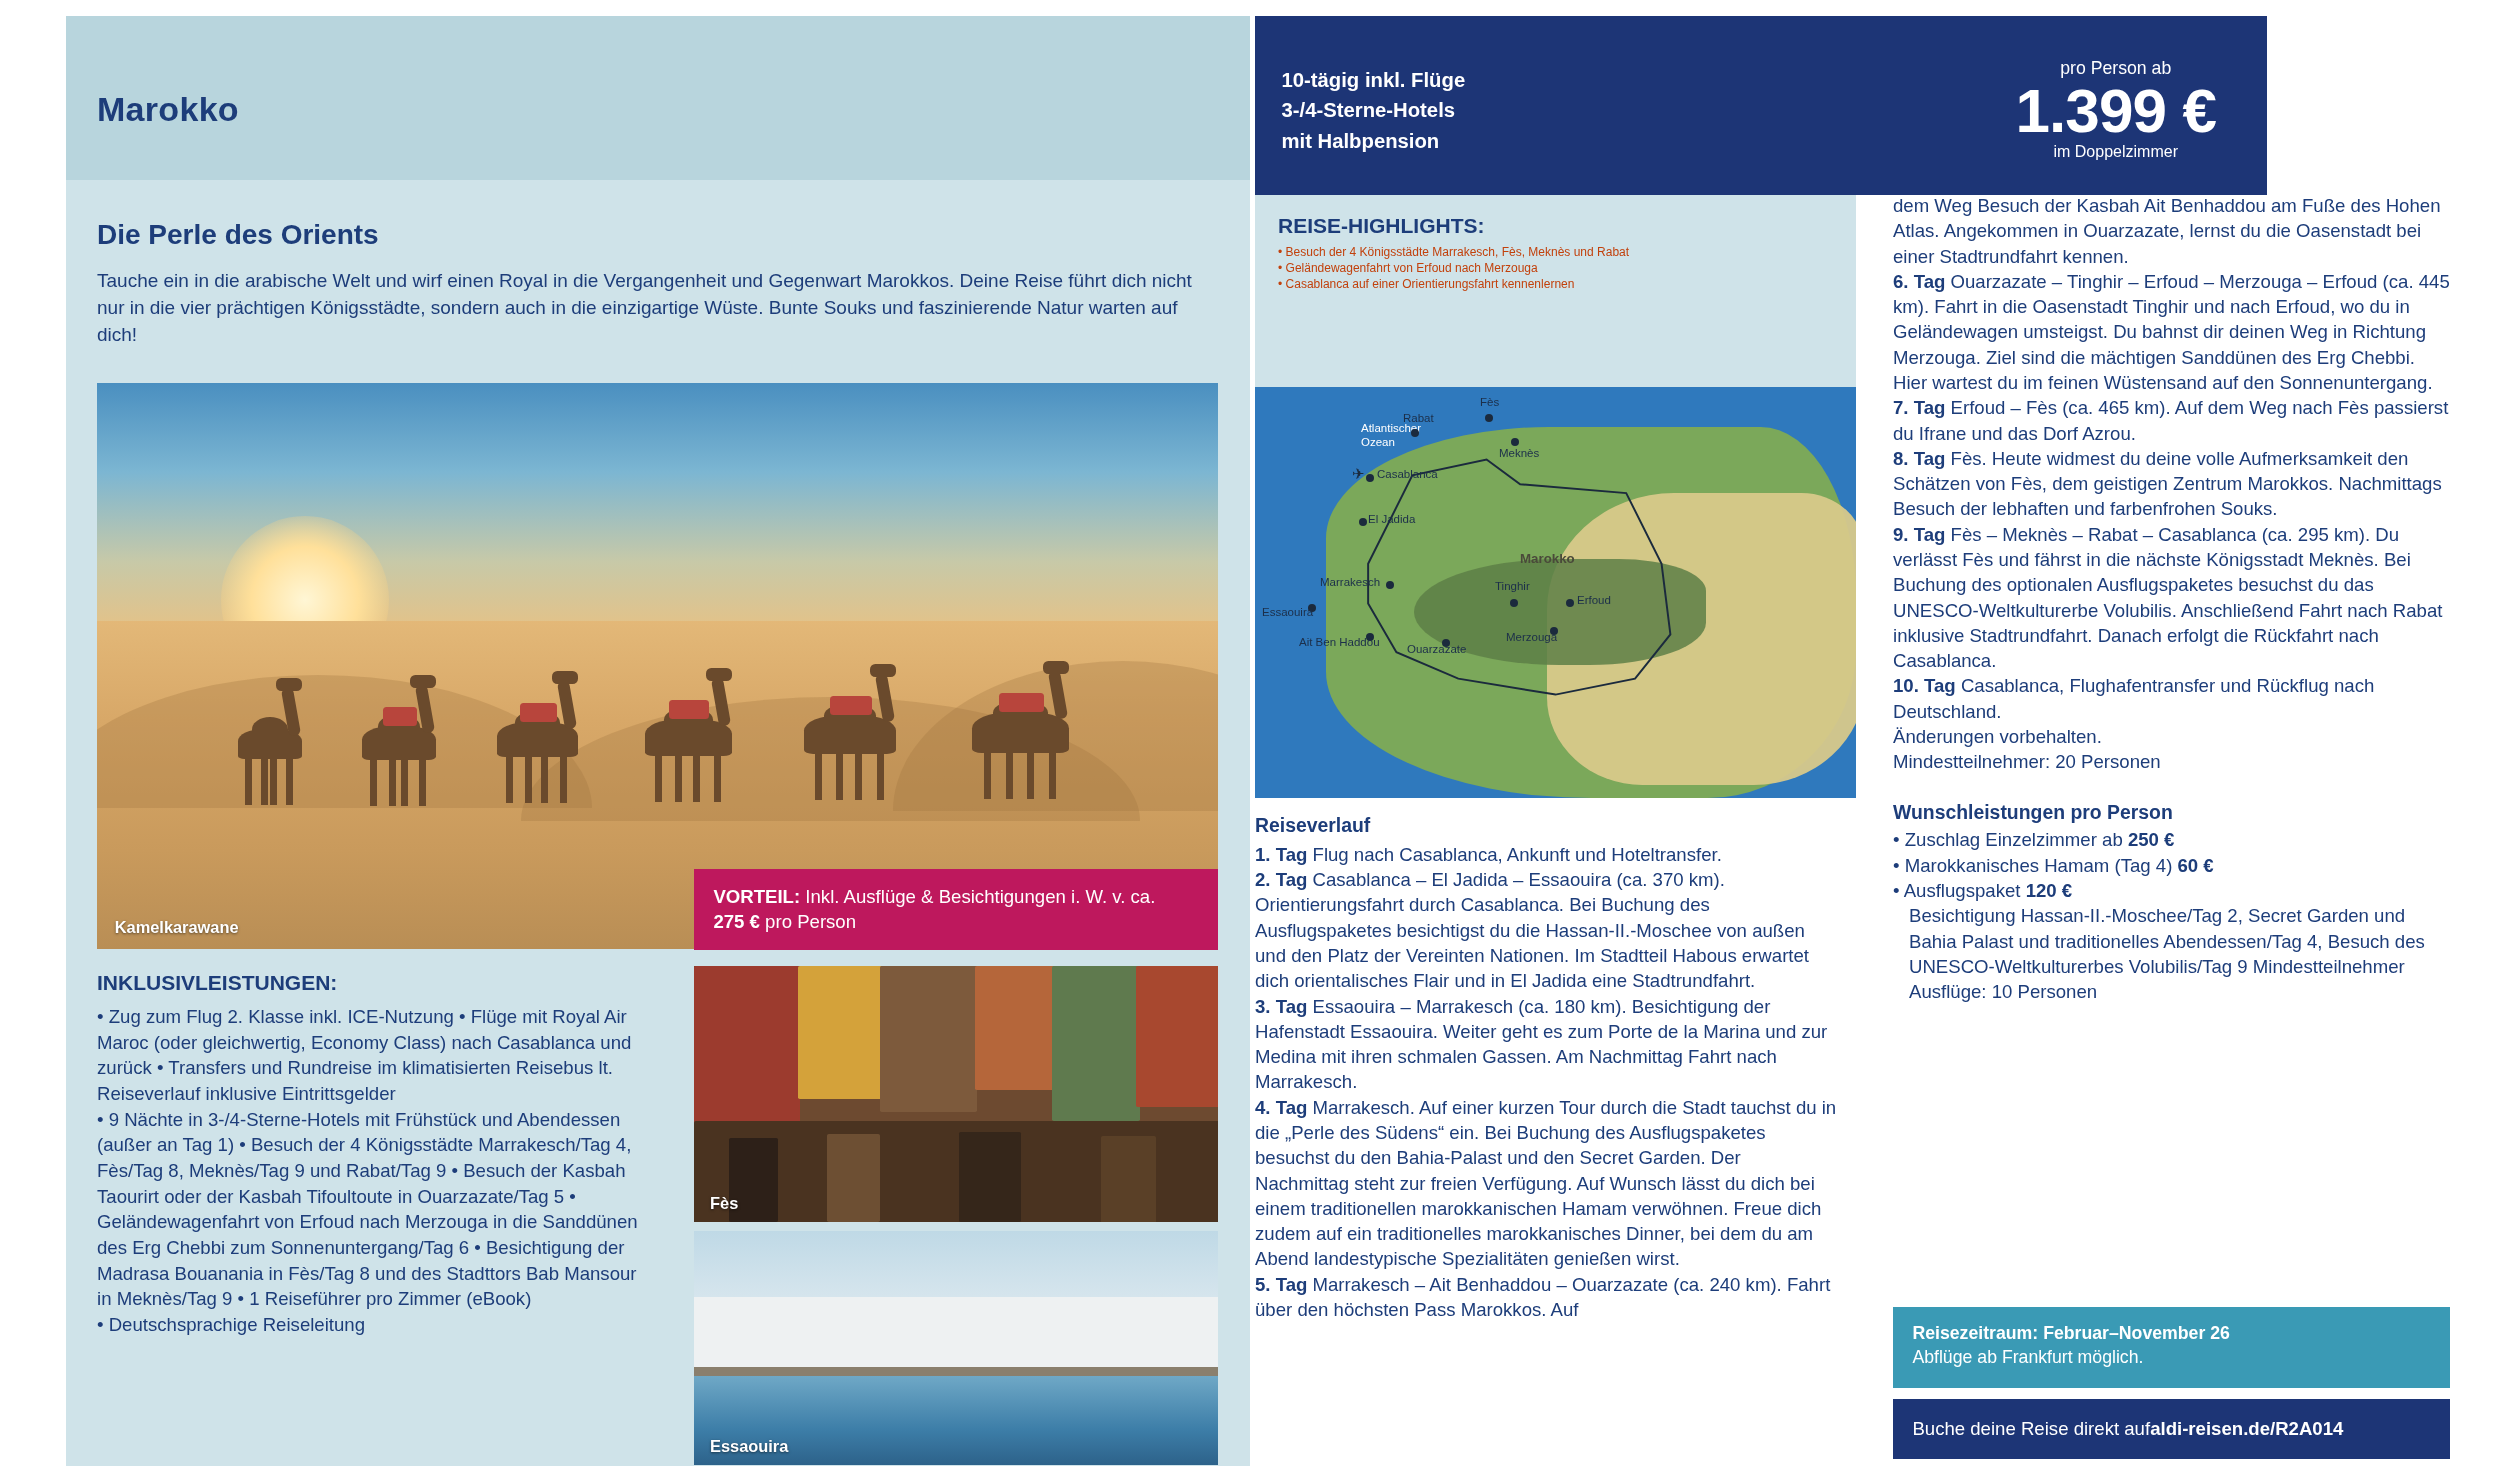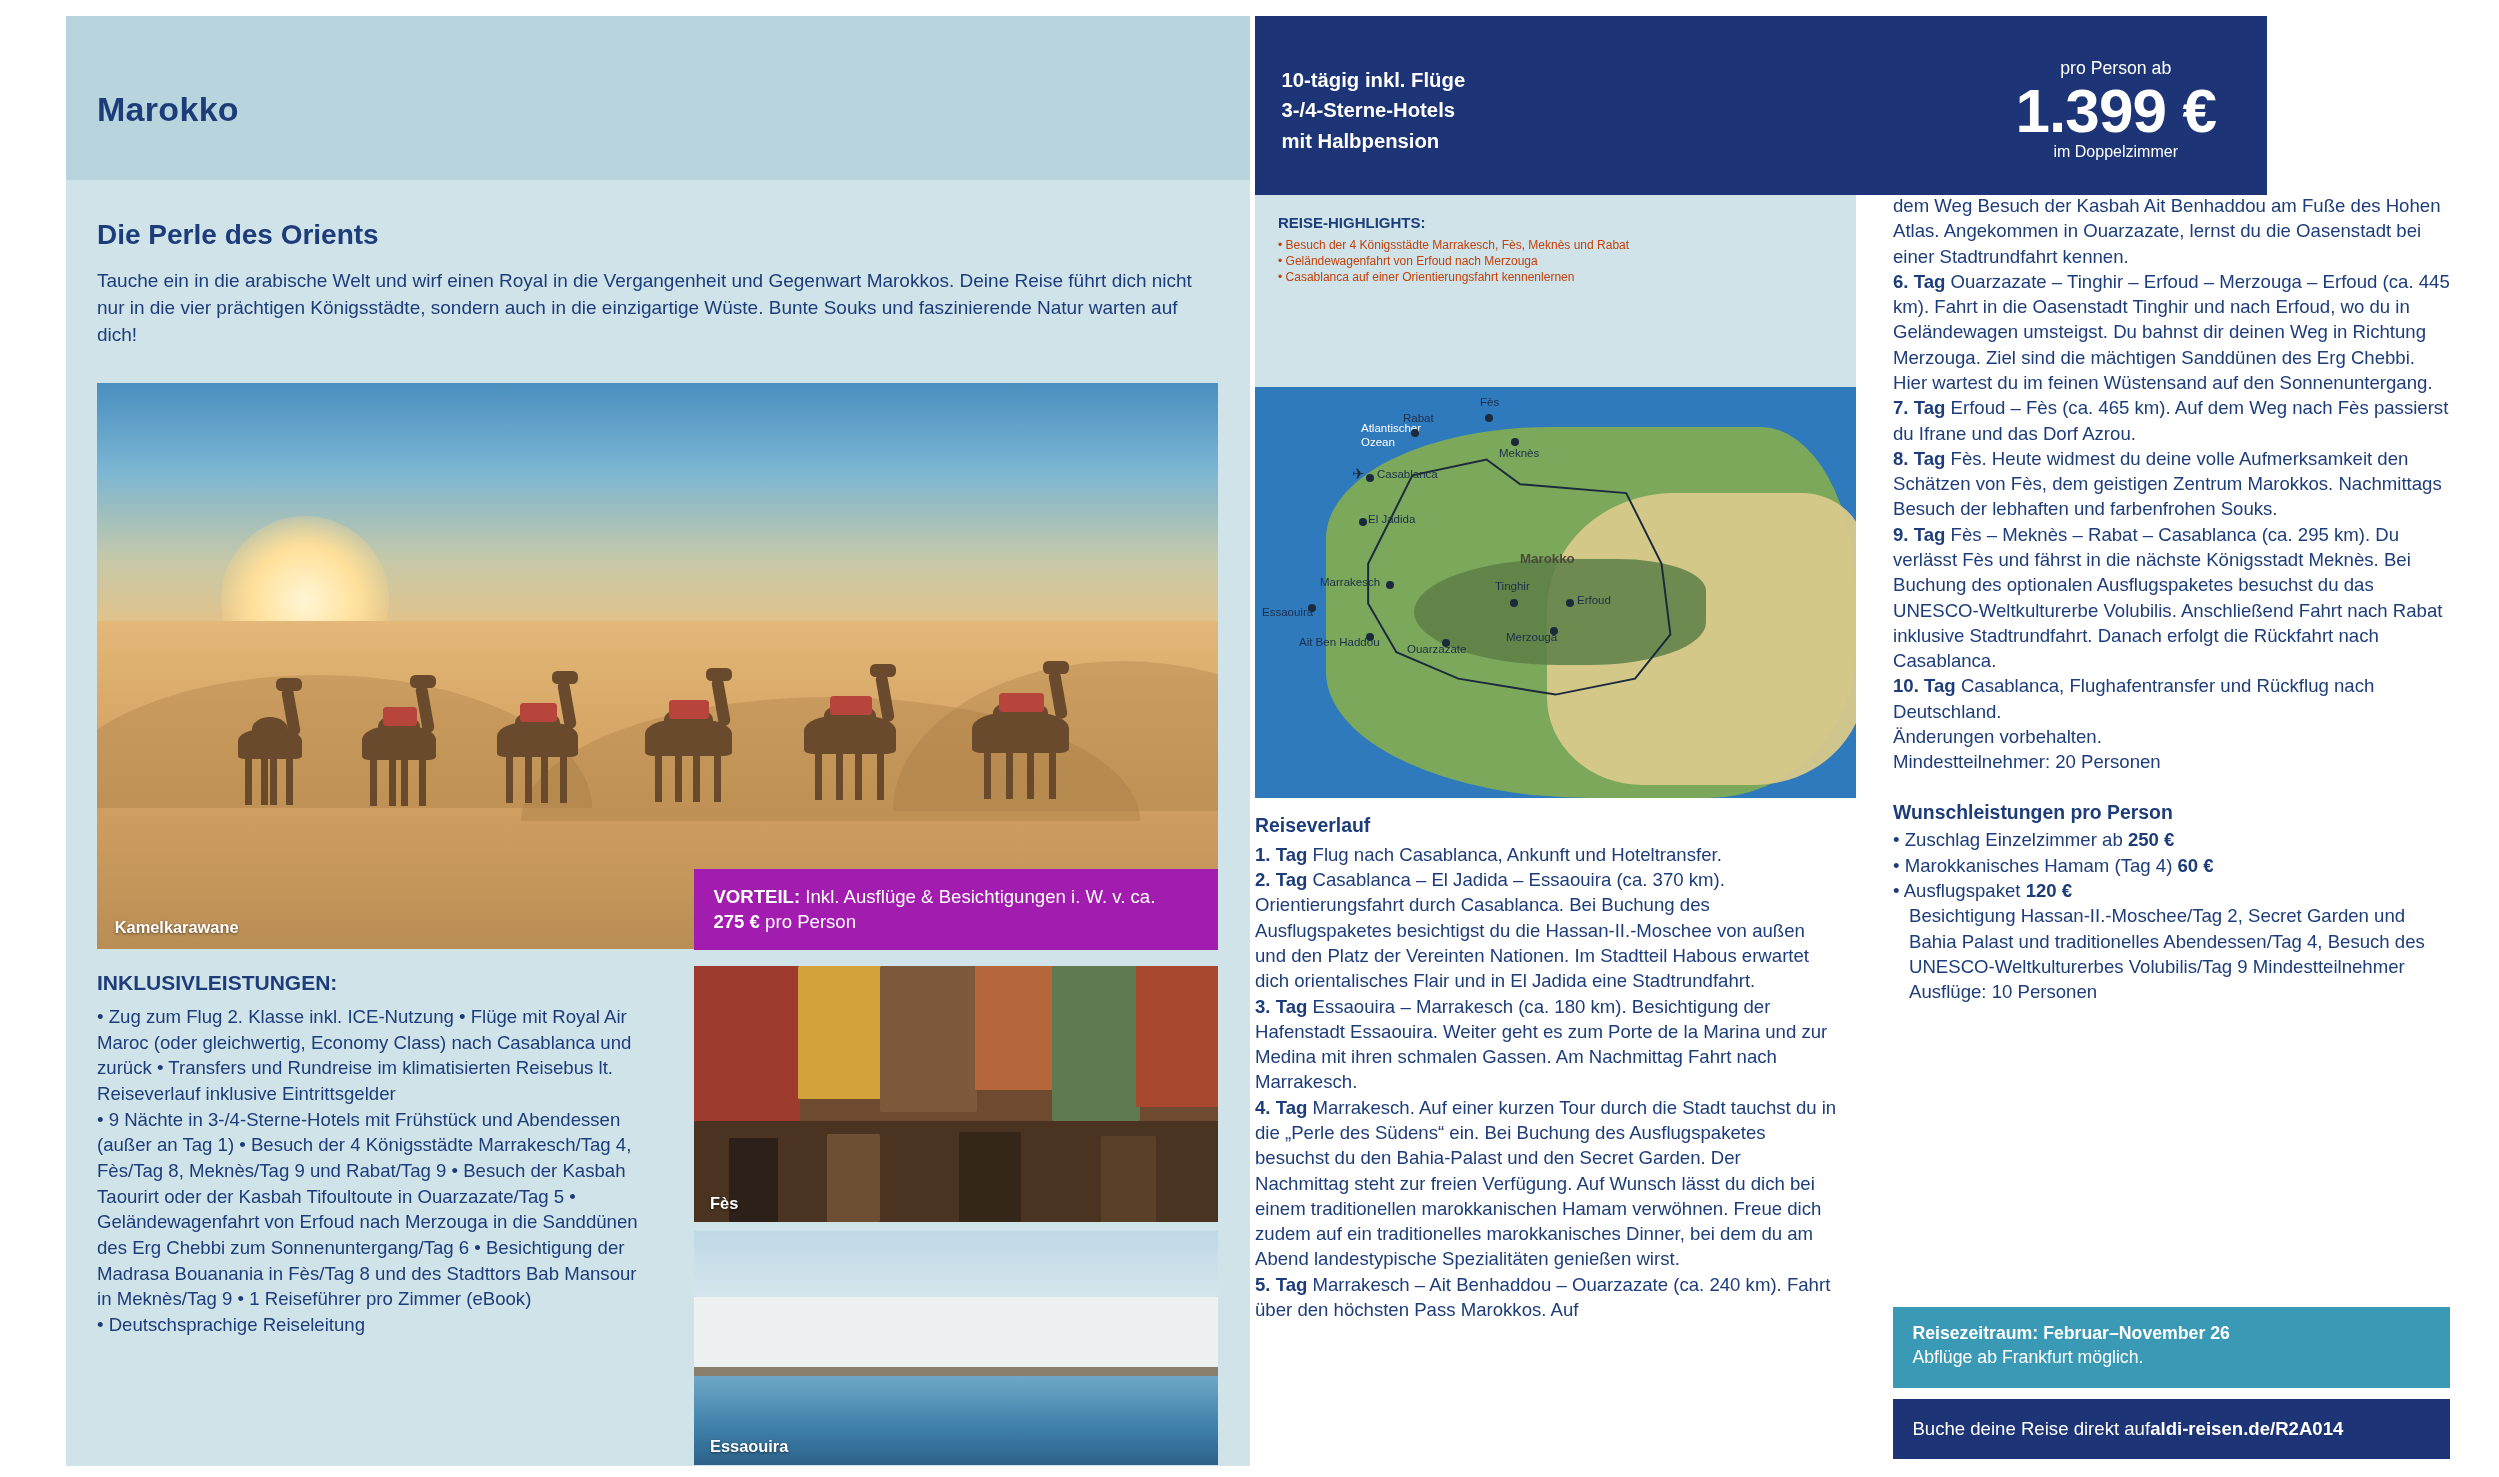--- a/index.html
+++ b/index.html
@@ -123,21 +123,21 @@
     font-size: 16.4px;
     color: #ffffff;
     font-weight: bold;
     text-shadow: 0 0.9px 2.7px rgba(0,0,0,0.55);
     z-index: 5;
   }
   .vorteil-box {
     position: absolute;
     left: 628px; top: 853px;
     width: 524px; height: 81px;
-    background: #a21caf;
+    background: #be185d;
     color: #ffffff;
     padding: 16px 19.4px;
     font-size: 18.6px;
     line-height: 1.32;
   }
   .vorteil-box b { font-weight: bold; }
 
   .incl-title {
     position: absolute;
     left: 31px; top: 955px;
@@ -219,21 +219,21 @@
   .price-pro .small-bottom { font-size: 16px; }
 
   .highlights-box {
     position: absolute;
     left: 0; top: 179px;
     width: 601px; height: 192px;
     background: #cfe3e9;
     padding: 19.4px 23px 0 23px;
   }
   .highlights-title {
-    font-size: 15px;
+    font-size: 21px;
     font-weight: bold;
     color: #1d3d7a;
     margin-bottom: 7px;
   }
   .highlights-list {
     font-size: 12px;
     line-height: 1.33;
     color: #c2410c;
   }
 

